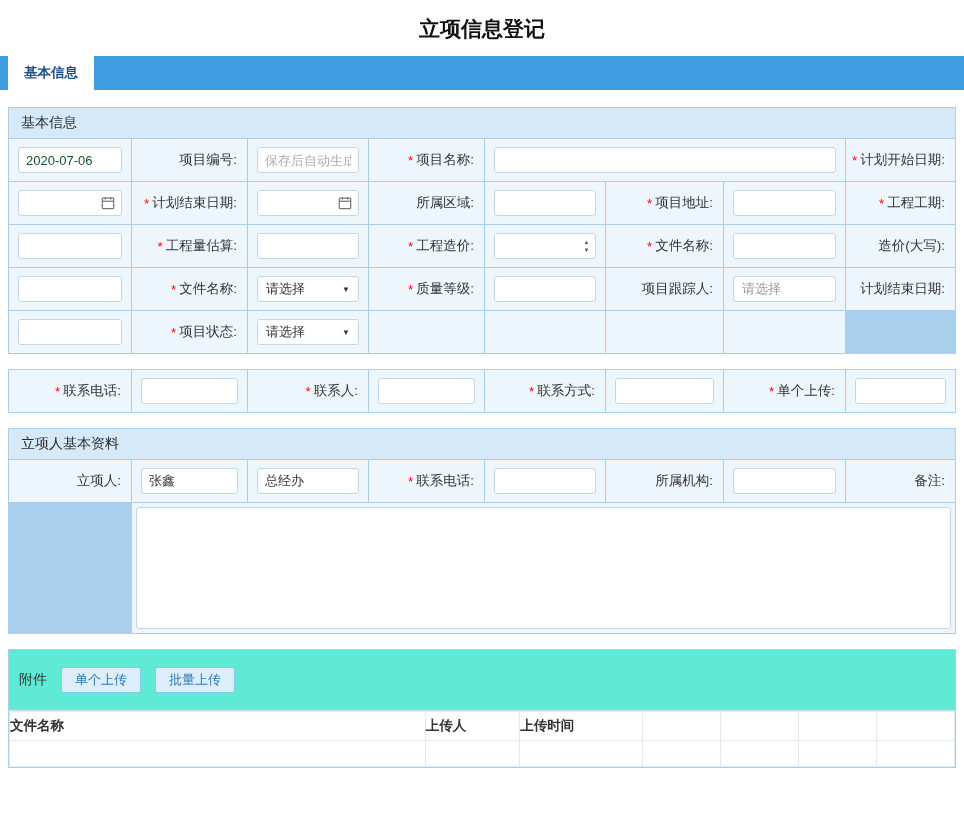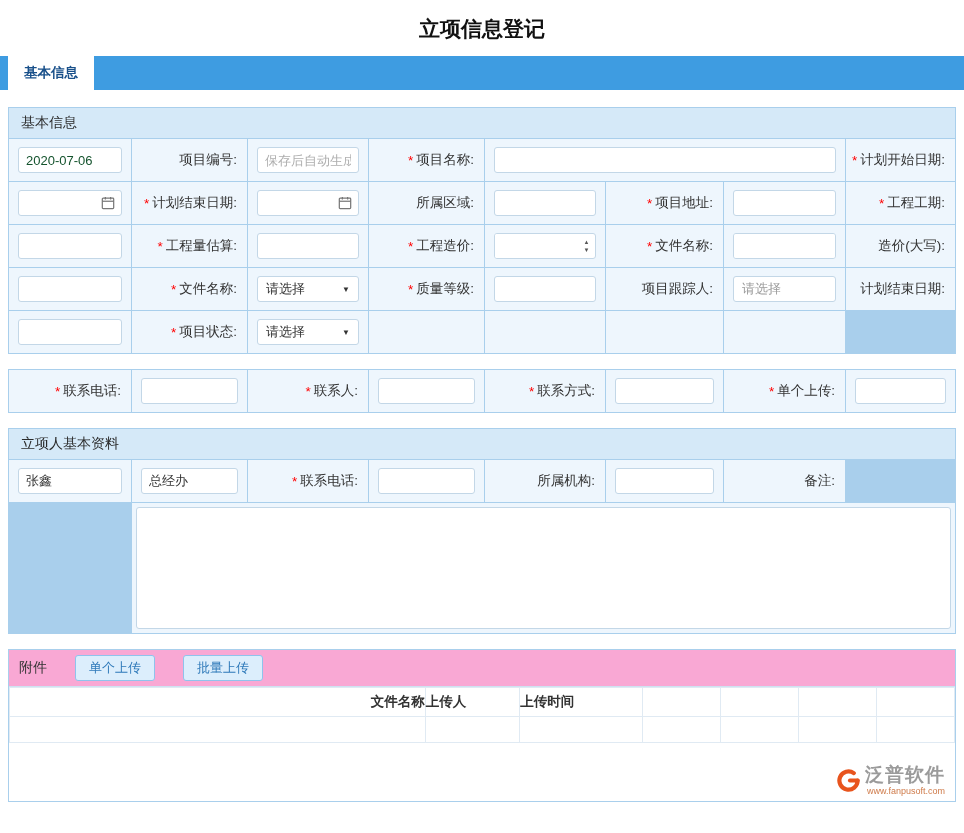--- a/index.html
+++ b/index.html
@@ -30,27 +30,27 @@
   .spin-btns{width:17px;display:flex;flex-direction:column;align-items:center;justify-content:center;gap:2px;color:#555}
   .spin-btns span{font-size:6px;line-height:1;cursor:pointer}
   .select-box{display:flex;align-items:center;justify-content:space-between;width:100%;height:26px;border:1px solid #c3d7e7;border-radius:3px;background:#fff;padding:0 8px;cursor:pointer}
   .select-text{font-size:13px;color:#333}
   .select-text.ghost{color:#9a9a9a}
   .select-arrow{font-size:8px;color:#333}
   .remark-cell{grid-column:2 / -1;padding:4px;align-items:stretch}
   .remark-area{width:100%;height:122px;border:1px solid #c3d7e7;border-radius:3px;resize:none;background:#fff;font-family:inherit;font-size:13px;padding:6px;outline:none}
   .span3{grid-column:span 3}
   .attach-panel{border:1px solid #a9cfec;margin:0;background:#fff}
-  .attach-header{background:#f9a8d4;padding:5px 10px;display:flex;align-items:center;gap:28px;border-bottom:1px solid #cfe2f1}
+  .attach-header{background:#5eead4;padding:17px 10px;display:flex;align-items:center;gap:14px;border-bottom:1px solid #cfe2f1}
   .attach-title{font-size:14px}
   .up-btn{background:#dceefc;border:1px solid #8fc3ec;color:#2e79b9;font-size:13px;padding:3px 13px;border-radius:3px;cursor:pointer;font-family:inherit}
   .attach-table{width:100%;border-collapse:collapse;table-layout:fixed}
   .attach-table th,.attach-table td{border:1px solid #e0eaf3;height:29px;font-size:13.5px;color:#333;background:#fff}
   .attach-table th{font-weight:bold;text-align:left}
-  th.c-name{text-align:right;padding-left:0;width:44%}
+  th.c-name{text-align:left;padding-left:0;width:44%}
   th.c-user{width:10%}
   th.c-time{width:13%}
   .attach-table td{height:26px}
   .attach-footer{position:relative;height:58px}
   .logo{position:absolute;right:10px;bottom:5px;display:flex;align-items:center;gap:5px}
   .logo-col{display:flex;flex-direction:column;align-items:flex-end}
   .logo-text{font-size:19px;font-weight:bold;color:#9b9b9b;letter-spacing:1px;line-height:1.1}
   .logo-url{font-size:9px;color:#cf7b4a;text-align:right;line-height:1;margin-top:1px}
 </style>
 </head>
@@ -256,20 +256,23 @@
       </div>
       <div class="cell fld">
         <input class="inp" style="">
       </div>
     </div>
   </div>
 
   <div class="panel">
     <div class="sec-header">立项人基本资料</div>
     <div class="form-grid">
+      <div class="cell lbl">
+        <span>立项人:</span>
+      </div>
       <div class="cell fld">
         <input class="inp" value="张鑫" style="">
       </div>
       <div class="cell fld">
         <input class="inp" value="总经办" style="">
       </div>
       <div class="cell lbl">
         <span class="req">*</span>
         <span>联系电话:</span>
       </div>
@@ -315,29 +318,15 @@
           <td></td>
             <td></td>
             <td></td>
           <td></td>
             <td></td>
             <td></td>
           <td></td>
         </tr>
       </tbody>
     </table>
-    <div class="attach-footer">
-      <div class="logo">
-        <span style="display:flex">
-          <svg width="23" height="23" viewBox="0 0 24 24">
-            <path d="M21.5 12 A9.5 9.5 0 1 1 17.5 4.3" fill="none" stroke="#e8541d" stroke-width="4.4" stroke-linecap="round"></path>
-            <path d="M21.5 12 L13.5 12" stroke="#e8541d" stroke-width="4.2" stroke-linecap="round"></path>
-          </svg>
-        </span>
-        <span class="logo-col">
-          <span class="logo-text">泛普软件</span>
-          <span class="logo-url">www.fanpusoft.com</span>
-        </span>
-      </div>
-    </div>
   </div>
 
 </div>
 
 </body></html>

